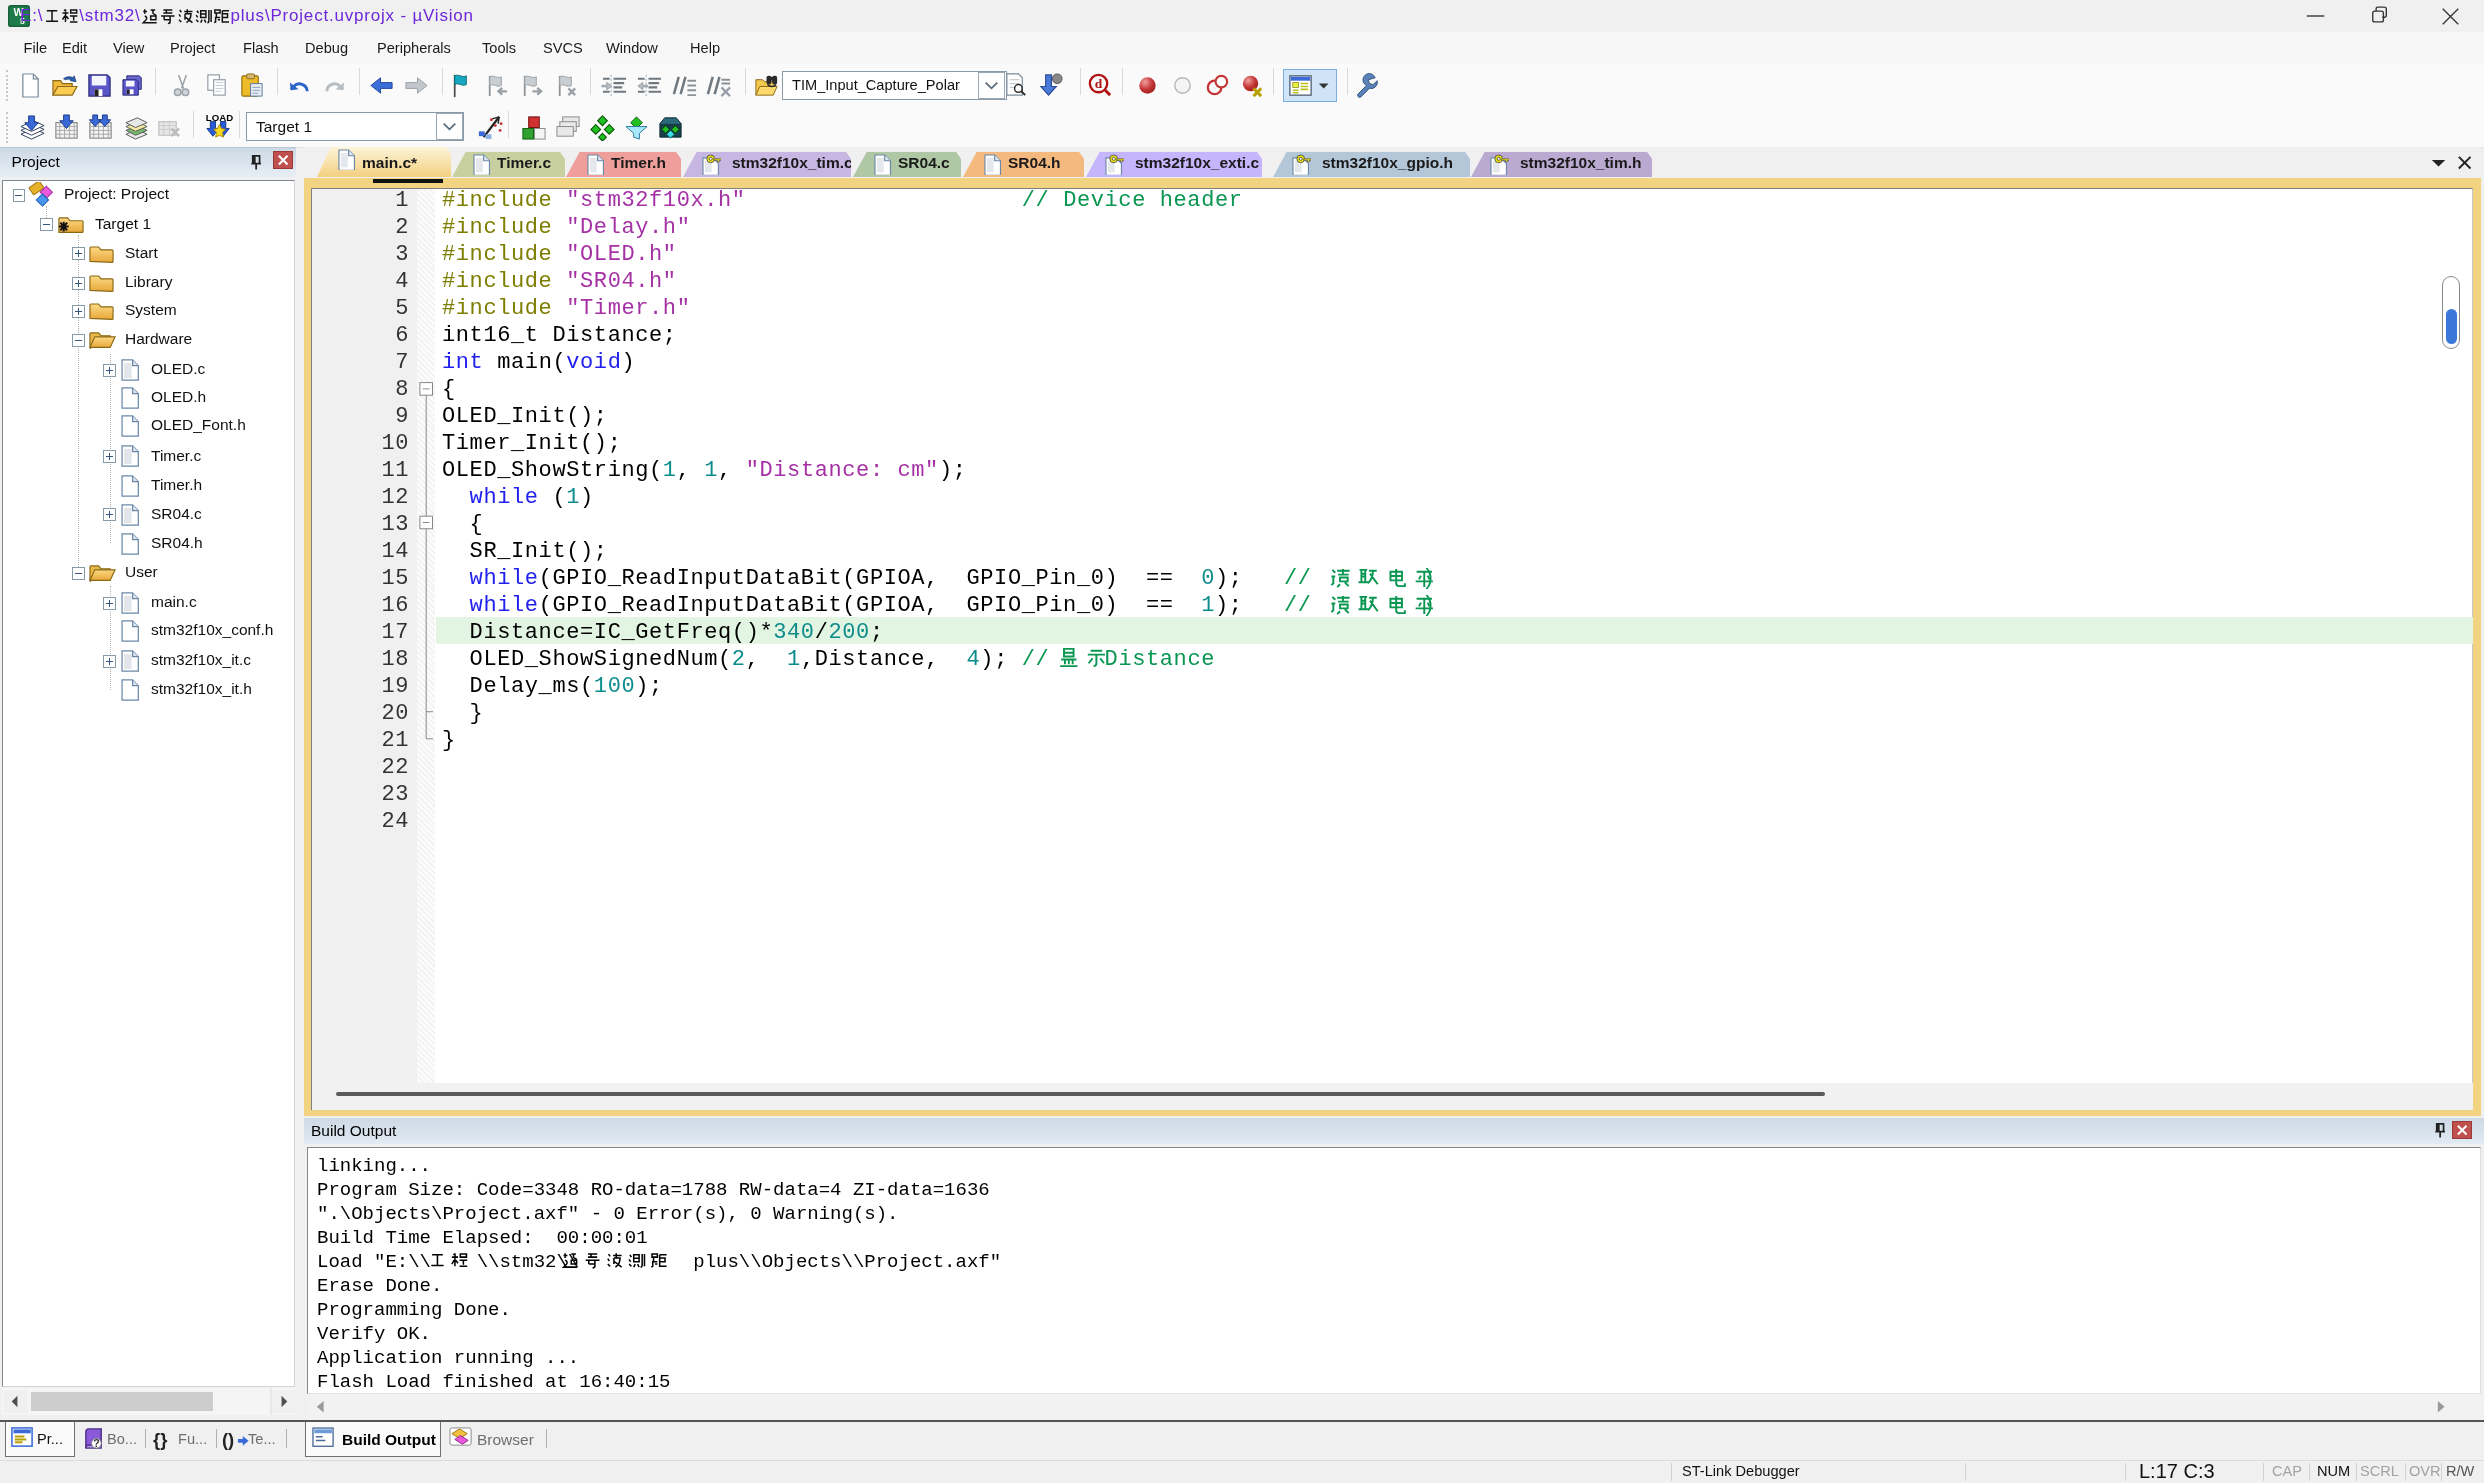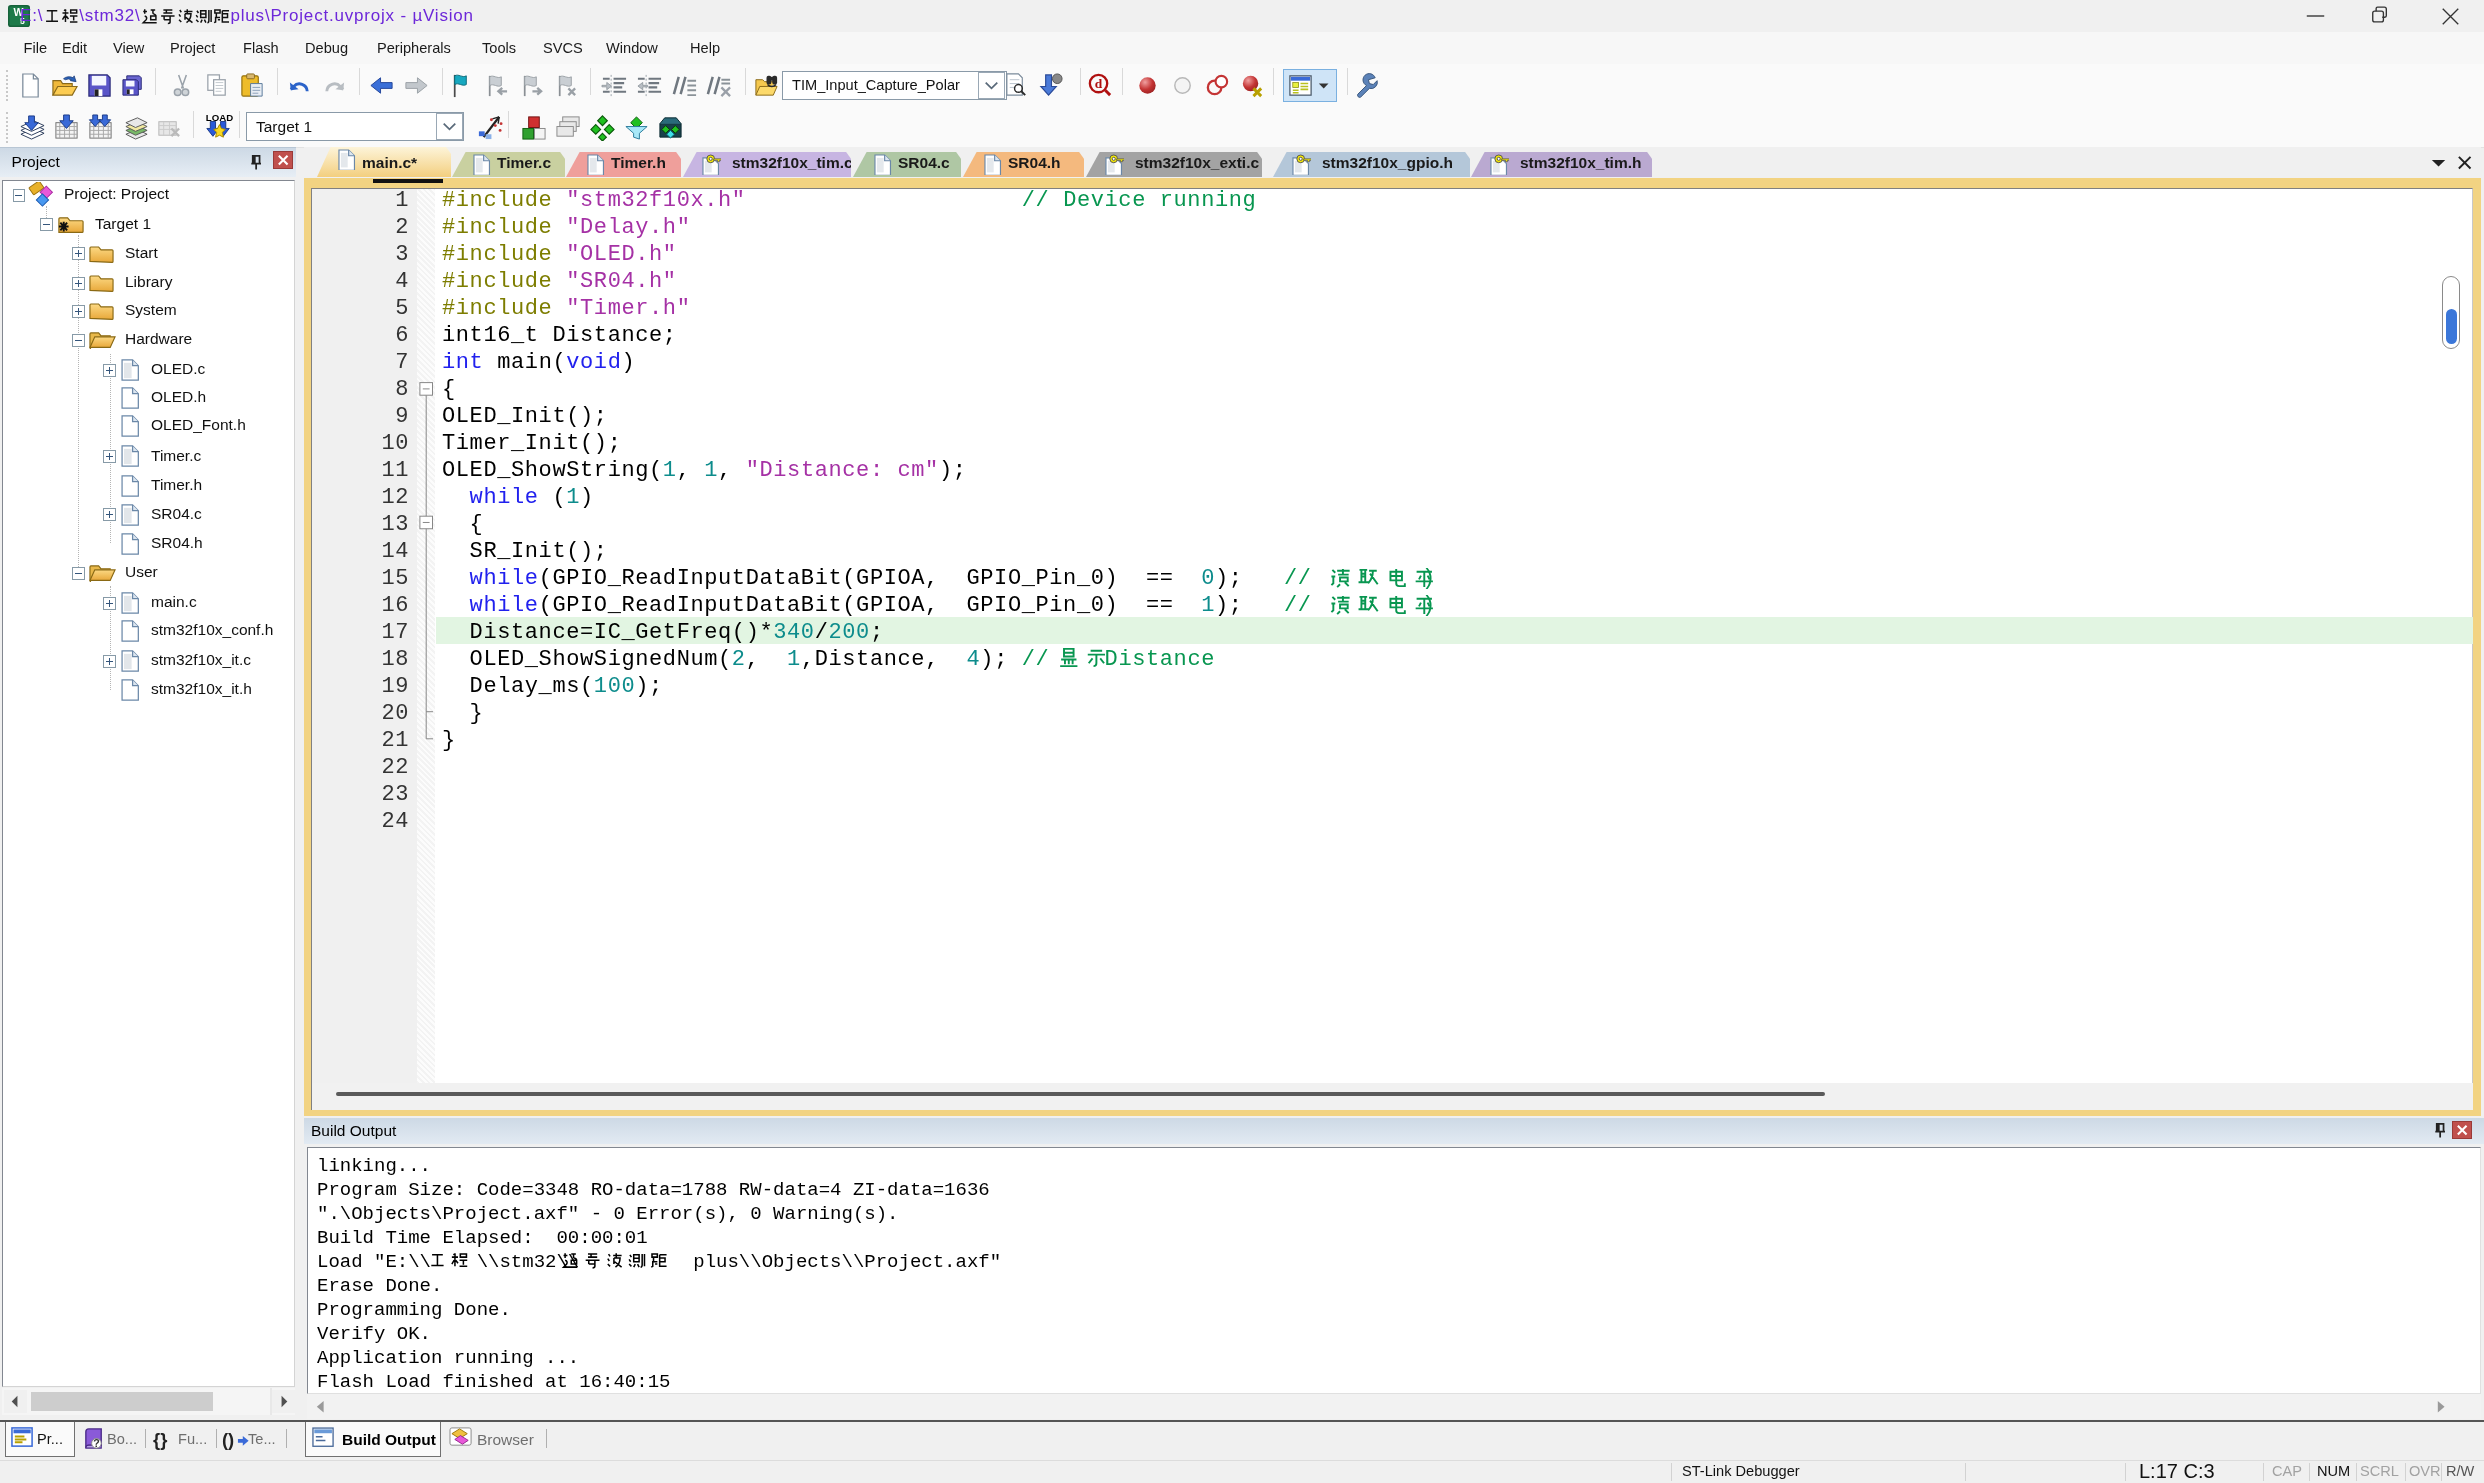--- a/index.html
+++ b/index.html
@@ -634,21 +634,21 @@
     <span class="lbl" style="left:45px;top:1.9px;">SR04.c</span>
   </div>
 <div class="tab" style="left:963px;width:121px;height:25px;background:#f4b97e;top:152px;bottom:auto;">
     <svg class="ticon" style="left:21.3px" width="18.4" height="22" viewBox="0 0 19 22">
       <path d="M1 1 h10 l6 6 v15 H1z" fill="#fff" stroke="#6b88a8" stroke-width="1.2"></path>
       <rect x="3" y="4" width="7" height="15" fill="#e4e8ec"></rect>
       <path d="M11 1 v6 h6" fill="#dce6f0" stroke="#6b88a8" stroke-width="1.2"></path>
     </svg>
     <span class="lbl" style="left:45px;top:1.9px;">SR04.h</span>
   </div>
-<div class="tab" style="left:1086px;width:176px;height:25px;background:#a3a3a3;top:152px;bottom:auto;">
+<div class="tab" style="left:1086px;width:176px;height:25px;background:#c4b5fd;top:152px;bottom:auto;">
     <svg class="ticon" style="left:19.4px" width="25" height="22" viewBox="0 0 19 22">
       <path d="M1 4 h10 l6 6 v12 H1z" fill="#fff" stroke="#6b88a8" stroke-width="1.2"></path>
       <rect x="3" y="7" width="7" height="12" fill="#e4e8ec"></rect>
       <circle cx="9" cy="5" r="4" fill="#f8ec00" stroke="#555"></circle>
       <circle cx="9" cy="5" r="1.6" fill="#fff" stroke="#555"></circle>
       <path d="M12 5 h10 v3 h-2 v-1.5 h-2 V8 h-2 V6.5 h-4z" fill="#f8ec00" stroke="#555" stroke-width=".8"></path>
     </svg>
     <span class="lbl" style="left:49px;top:1.9px;">stm32f10x_exti.c</span>
   </div>
 <div class="tab" style="left:1273px;width:197px;height:25px;background:#b4c7d9;top:152px;bottom:auto;">
@@ -710,21 +710,21 @@
 <svg class="ab" style="left:417px;top:189px" width="18.4" height="907" viewBox="0 0 19 935">
 <g stroke="#848484" fill="none">
 <path d="M9.5 212 V567 M9.5 539 h7 M9.5 567 h7"></path>
 <rect x="3" y="199" width="13" height="13" fill="#fff"></rect>
       <path d="M6 205.5 h7"></path>
 <rect x="3" y="337" width="13" height="13" fill="#fff"></rect>
       <path d="M6 343.5 h7"></path>
 </g>
 </svg>
 
-<pre class="ab mono" style="left:442px;top:187px;font-size:22px;letter-spacing:0.6px;line-height:27px;color:#000;"><span class="p">#include</span> <span class="s">"stm32f10x.h"</span>                    <span class="c">// Device running</span>
+<pre class="ab mono" style="left:442px;top:187px;font-size:22px;letter-spacing:0.6px;line-height:27px;color:#000;"><span class="p">#include</span> <span class="s">"stm32f10x.h"</span>                    <span class="c">// Device header</span>
 <span class="p">#include</span> <span class="s">"Delay.h"</span>
 <span class="p">#include</span> <span class="s">"OLED.h"</span>
 <span class="p">#include</span> <span class="s">"SR04.h"</span>
 <span class="p">#include</span> <span class="s">"Timer.h"</span>
 int16_t Distance;
 <span class="k">int</span> main(<span class="k">void</span>)
 {
 OLED_Init();
 Timer_Init();
 OLED_ShowString(<span class="n">1</span>, <span class="n">1</span>, <span class="s">"Distance: cm"</span>);

